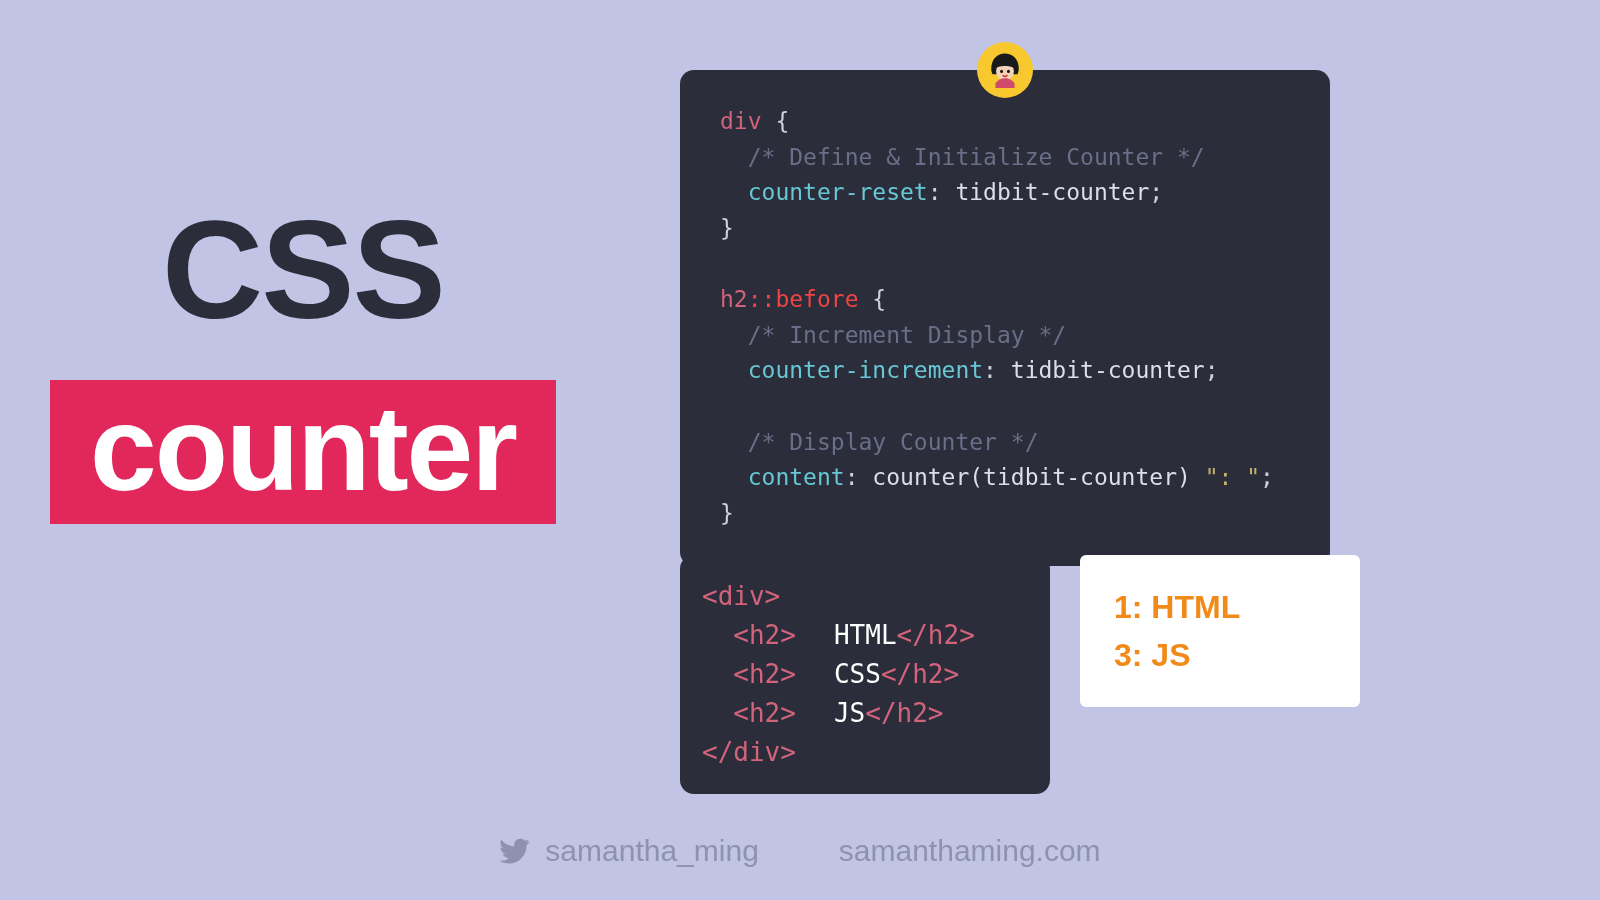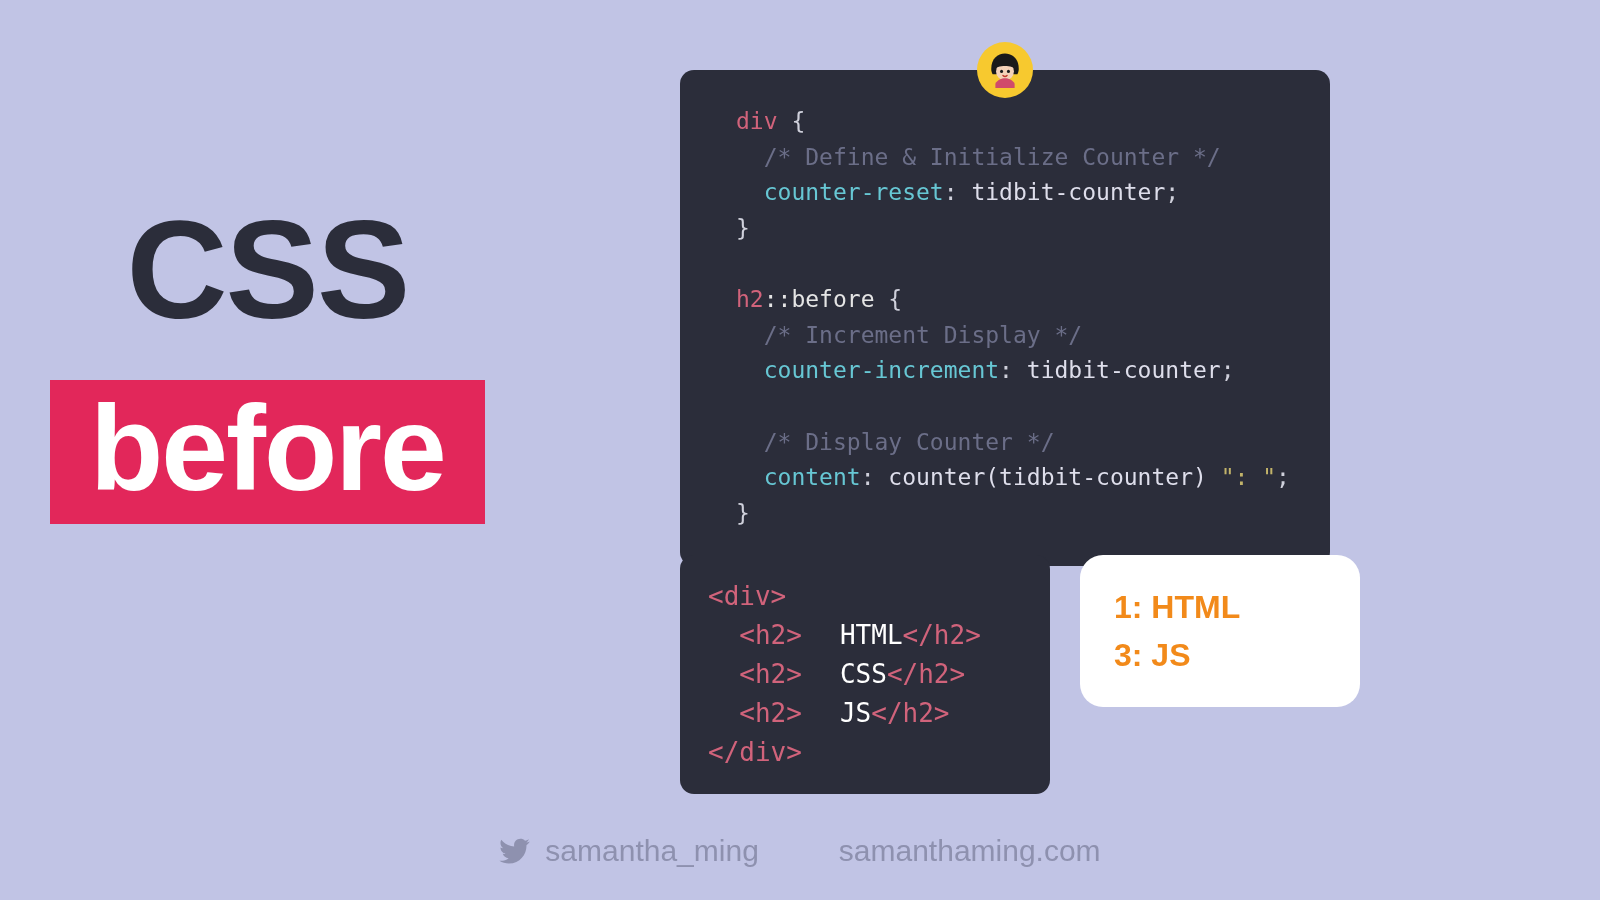--- a/index.html
+++ b/index.html
@@ -36,21 +36,21 @@
     line-height: 1;
     letter-spacing: -2px;
   }
   .code-block {
     position: absolute;
     top: 70px;
     left: 680px;
     width: 650px;
     background: #2b2d3a;
     border-radius: 14px;
-    padding: 34px 56px;
+    padding: 34px 40px;
     font-family: 'Menlo', 'Consolas', monospace;
     font-size: 23px;
     line-height: 1.55;
     color: #cfd0db;
   }
   .avatar {
     position: absolute;
     top: -28px;
     left: 50%;
     transform: translateX(-50%);
@@ -58,51 +58,51 @@
     height: 56px;
     background: #f7c92f;
     border-radius: 50%;
     display: flex;
     align-items: center;
     justify-content: center;
     overflow: hidden;
   }
   .avatar svg { width: 44px; height: 44px; }
   .code-block .sel { color: #d1637b; }
-  .code-block .pseudo { color: #e5e5e5; }
+  .code-block .pseudo { color: #ef4444; }
   .code-block .brace { color: #cfd0db; }
   .code-block .comment { color: #6b6e88; }
   .code-block .prop { color: #67c7d4; }
   .code-block .val { color: #dedeeb; }
   .code-block .str { color: #c2b36a; }
   .code-block pre { white-space: pre; font-family: inherit; }
 
   .html-block {
     position: absolute;
     top: 555px;
     left: 680px;
     width: 370px;
     background: #2b2d3a;
     border-radius: 14px;
-    padding: 22px 28px;
+    padding: 22px 22px;
     font-family: 'Menlo', 'Consolas', monospace;
     font-size: 26px;
     line-height: 1.5;
     color: #fff;
   }
   .html-block .tag { color: #d1637b; }
   .html-block .txt { color: #fff; margin-left: 38px; }
 
   .output-block {
     position: absolute;
     top: 555px;
     left: 1080px;
     width: 280px;
     background: #fff;
-    border-radius: 23px;
+    border-radius: 6px;
     padding: 28px 34px;
     font-size: 32px;
     font-weight: 600;
     line-height: 1.5;
     color: #f28a1a;
   }
 
   .footer {
     position: absolute;
     bottom: 32px;
@@ -120,21 +120,21 @@
     align-items: center;
     gap: 14px;
   }
   .footer svg { width: 32px; height: 32px; fill: #8e91af; }
 </style>
 </head>
 <body>
 
 <div class="title-block">
   <div class="title-top">CSS</div>
-  <div class="title-bottom">before</div>
+  <div class="title-bottom">counter</div>
 </div>
 
 <div class="code-block">
   <div class="avatar">
     <svg viewBox="0 0 64 64">
       <path d="M12 30c0-14 9-22 20-22s20 8 20 22c0 4-1 6-2 8H14c-1-2-2-4-2-8z" fill="#1a1a1a"></path>
       <circle cx="32" cy="34" r="13" fill="#f5d2b8"></circle>
       <path d="M16 30c0-12 7-18 16-18s16 6 16 18c0 1 0 2 0 2-4-8-28-8-32 0 0 0 0-1 0-2z" fill="#1a1a1a"></path>
       <circle cx="27" cy="34" r="2.2" fill="#1a1a1a"></circle>
       <circle cx="37" cy="34" r="2.2" fill="#1a1a1a"></circle>

